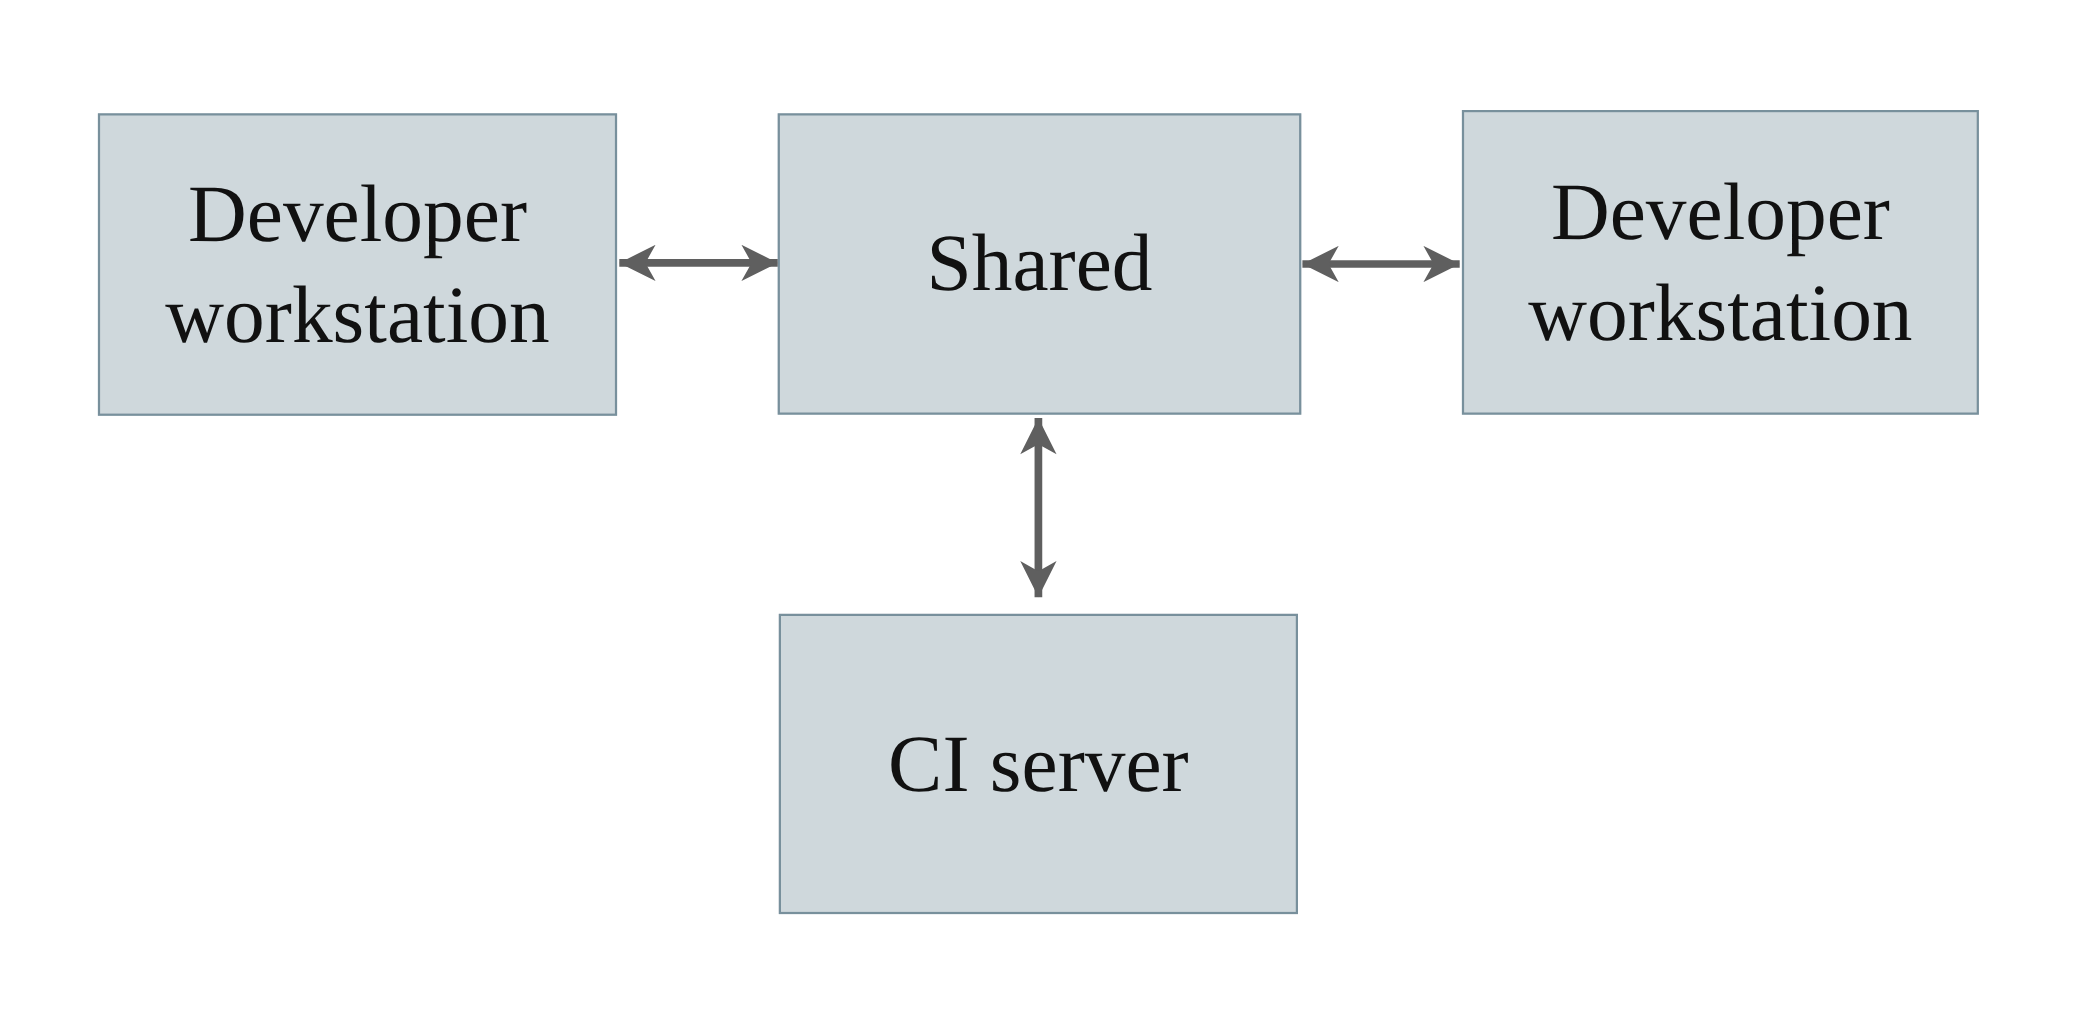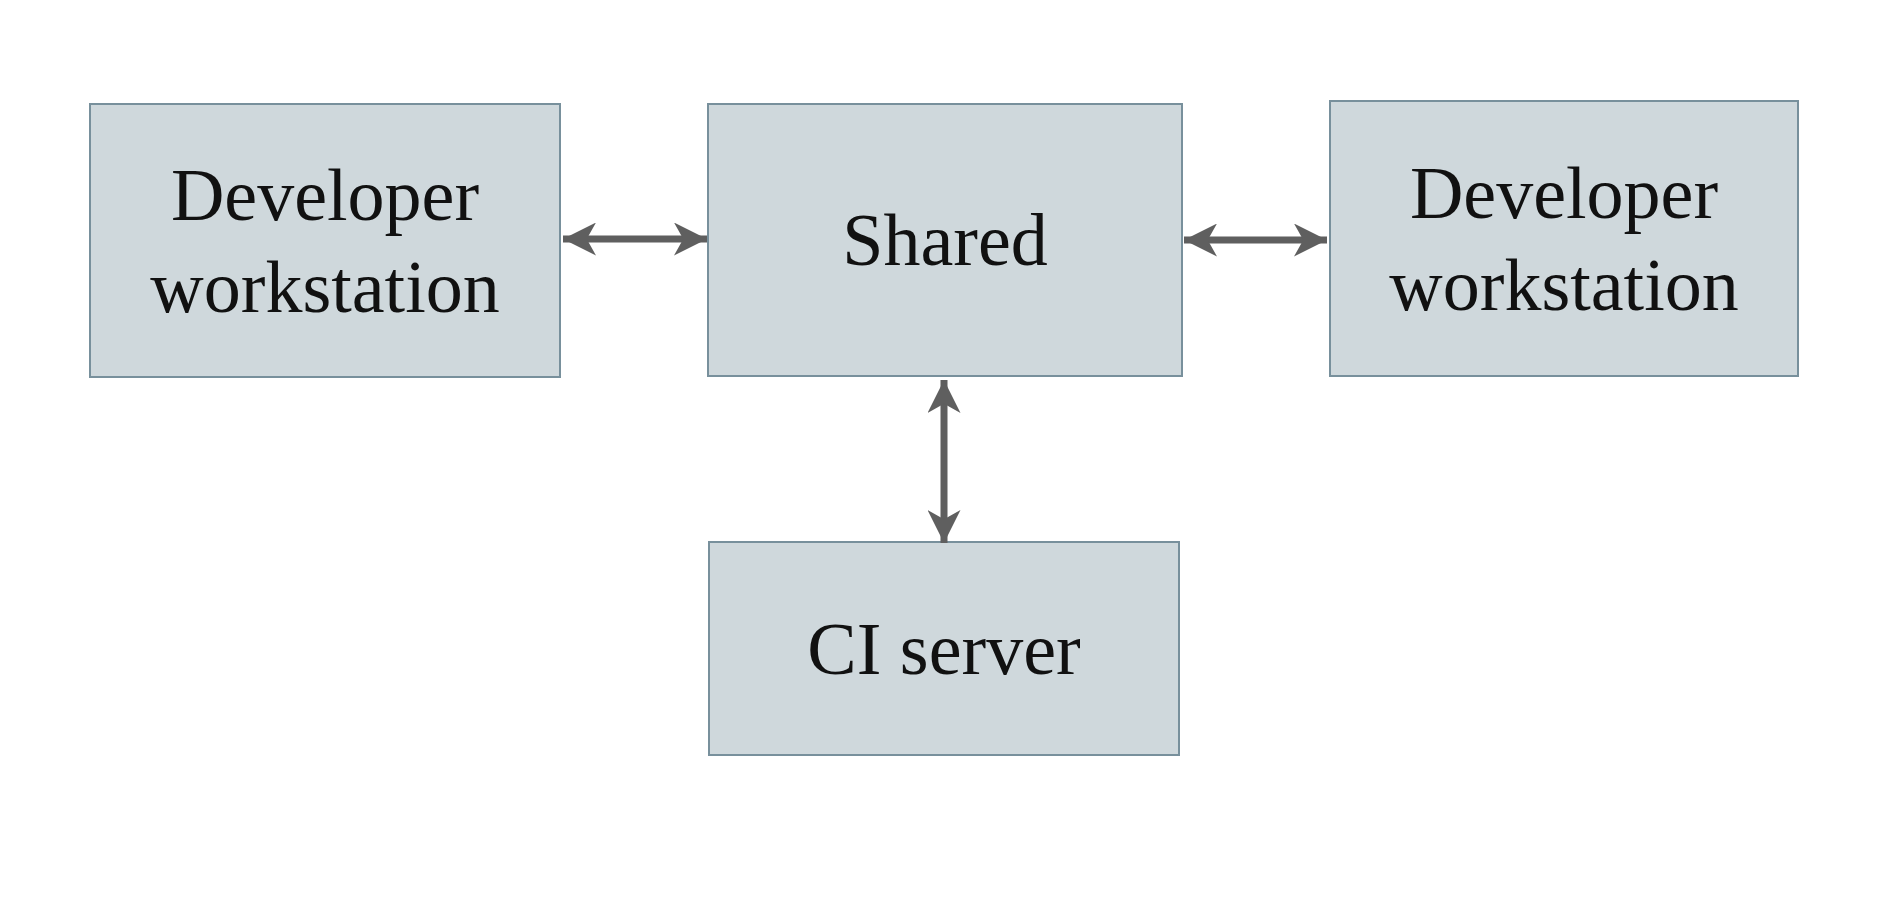--- a/index.html
+++ b/index.html
@@ -30,21 +30,21 @@
     line-height: 92px;
     letter-spacing: 0px;
   }
   .node .line {
     display: block;
     white-space: nowrap;
   }
   .node-left   { left: 89px;   top: 103px; width: 472px; height: 275px; }
   .node-center { left: 707px;  top: 103px; width: 476px; height: 274px; }
   .node-right  { left: 1329px; top: 100px; width: 470px; height: 277px; }
-  .node-bottom { left: 708px;  top: 541px; width: 472px; height: 215px; }
+  .node-bottom { left: 708px;  top: 558px; width: 472px; height: 273px; }
   .arrows {
     position: absolute;
     left: 0;
     top: 0;
     width: 1900px;
     height: 922px;
     pointer-events: none;
   }
   .arrows line {
     stroke: var(--arrow, #5f5f5f);

